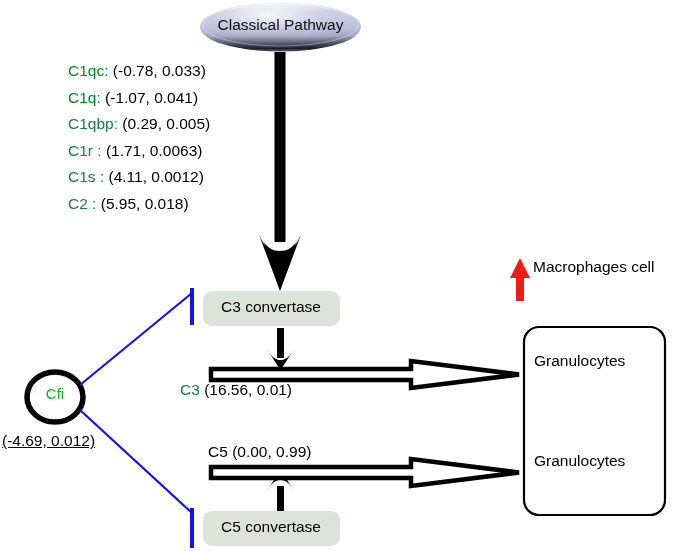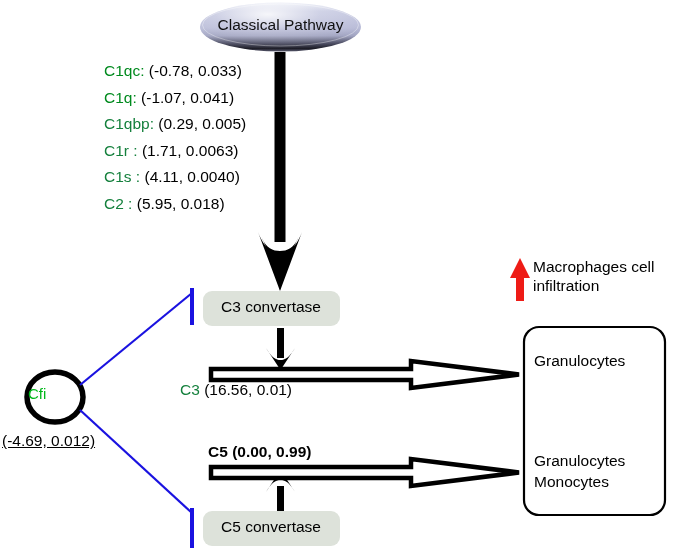--- a/index.html
+++ b/index.html
@@ -34,21 +34,20 @@
   
   #gene-list {
     position: absolute;
     left: 68px;
     top: 58px;
     font-size: 15.5px;
     line-height: 26.5px;
   }
   #gene-list .gene-row {
     white-space: nowrap;
-    margin-left: 36px;
   }
   #gene-list .gene-name {
     font-weight: 400;
   }
   #gene-list .gene-vals {
     color: #000000;
   }
   .g-up { color: #15803d; }
   .g-down { color: #008a1e; }
 
@@ -79,35 +78,35 @@
     left: 180px;
     top: 381px;
     font-size: 15.5px;
   }
   #c5-label {
     position: absolute;
     left: 208px;
     top: 443px;
     font-size: 15.5px;
     color: #000000;
-    font-weight: bold;
   }
   #cfi-label {
     position: absolute;
     left: 2px;
     top: 432px;
     font-size: 15.5px;
     color: #000000;
     text-decoration: underline;
   }
   #cfi-node-label {
     position: absolute;
     left: 28px;
     top: 385px;
     width: 54px;
+    text-align: center;
     font-size: 15px;
     color: #00b81a;
   }
 
   
   #cell-group-1 {
     position: absolute;
     left: 534px;
     top: 350px;
     font-size: 15.5px;
@@ -254,21 +253,21 @@
     <div class="gene-row">
       <span class="gene-name g-up">C1qbp:</span>
       <span class="gene-vals">(0.29, 0.005)</span>
     </div>
     <div class="gene-row">
       <span class="gene-name g-up">C1r :</span>
       <span class="gene-vals">(1.71, 0.0063)</span>
     </div>
     <div class="gene-row">
       <span class="gene-name g-up">C1s :</span>
-      <span class="gene-vals">(4.11, 0.0040)</span>
+      <span class="gene-vals">(4.11, 0.0012)</span>
     </div>
     <div class="gene-row">
       <span class="gene-name g-up">C2 :</span>
       <span class="gene-vals">(5.95, 0.018)</span>
     </div>
   </div>
 
   <div id="c3-convertase-label" class="convertase-label">C3 convertase</div>
   <div id="c5-convertase-label" class="convertase-label">C5 convertase</div>
 
@@ -283,21 +282,19 @@
   </div>
 
   <div id="cfi-node-label" class="txt">Cfi</div>
   <div id="cfi-label">(-4.69, 0.012)</div>
 
   <div id="cell-group-1">
     <div>Granulocytes</div>
   </div>
   <div id="cell-group-2">
     <div>Granulocytes</div>
-    <div>Monocytes</div>
   </div>
 
   <div id="inflammation-text">
     <div>Macrophages cell</div>
-    <div>infiltration</div>
   </div>
 
 </div>
 
 </body></html>

